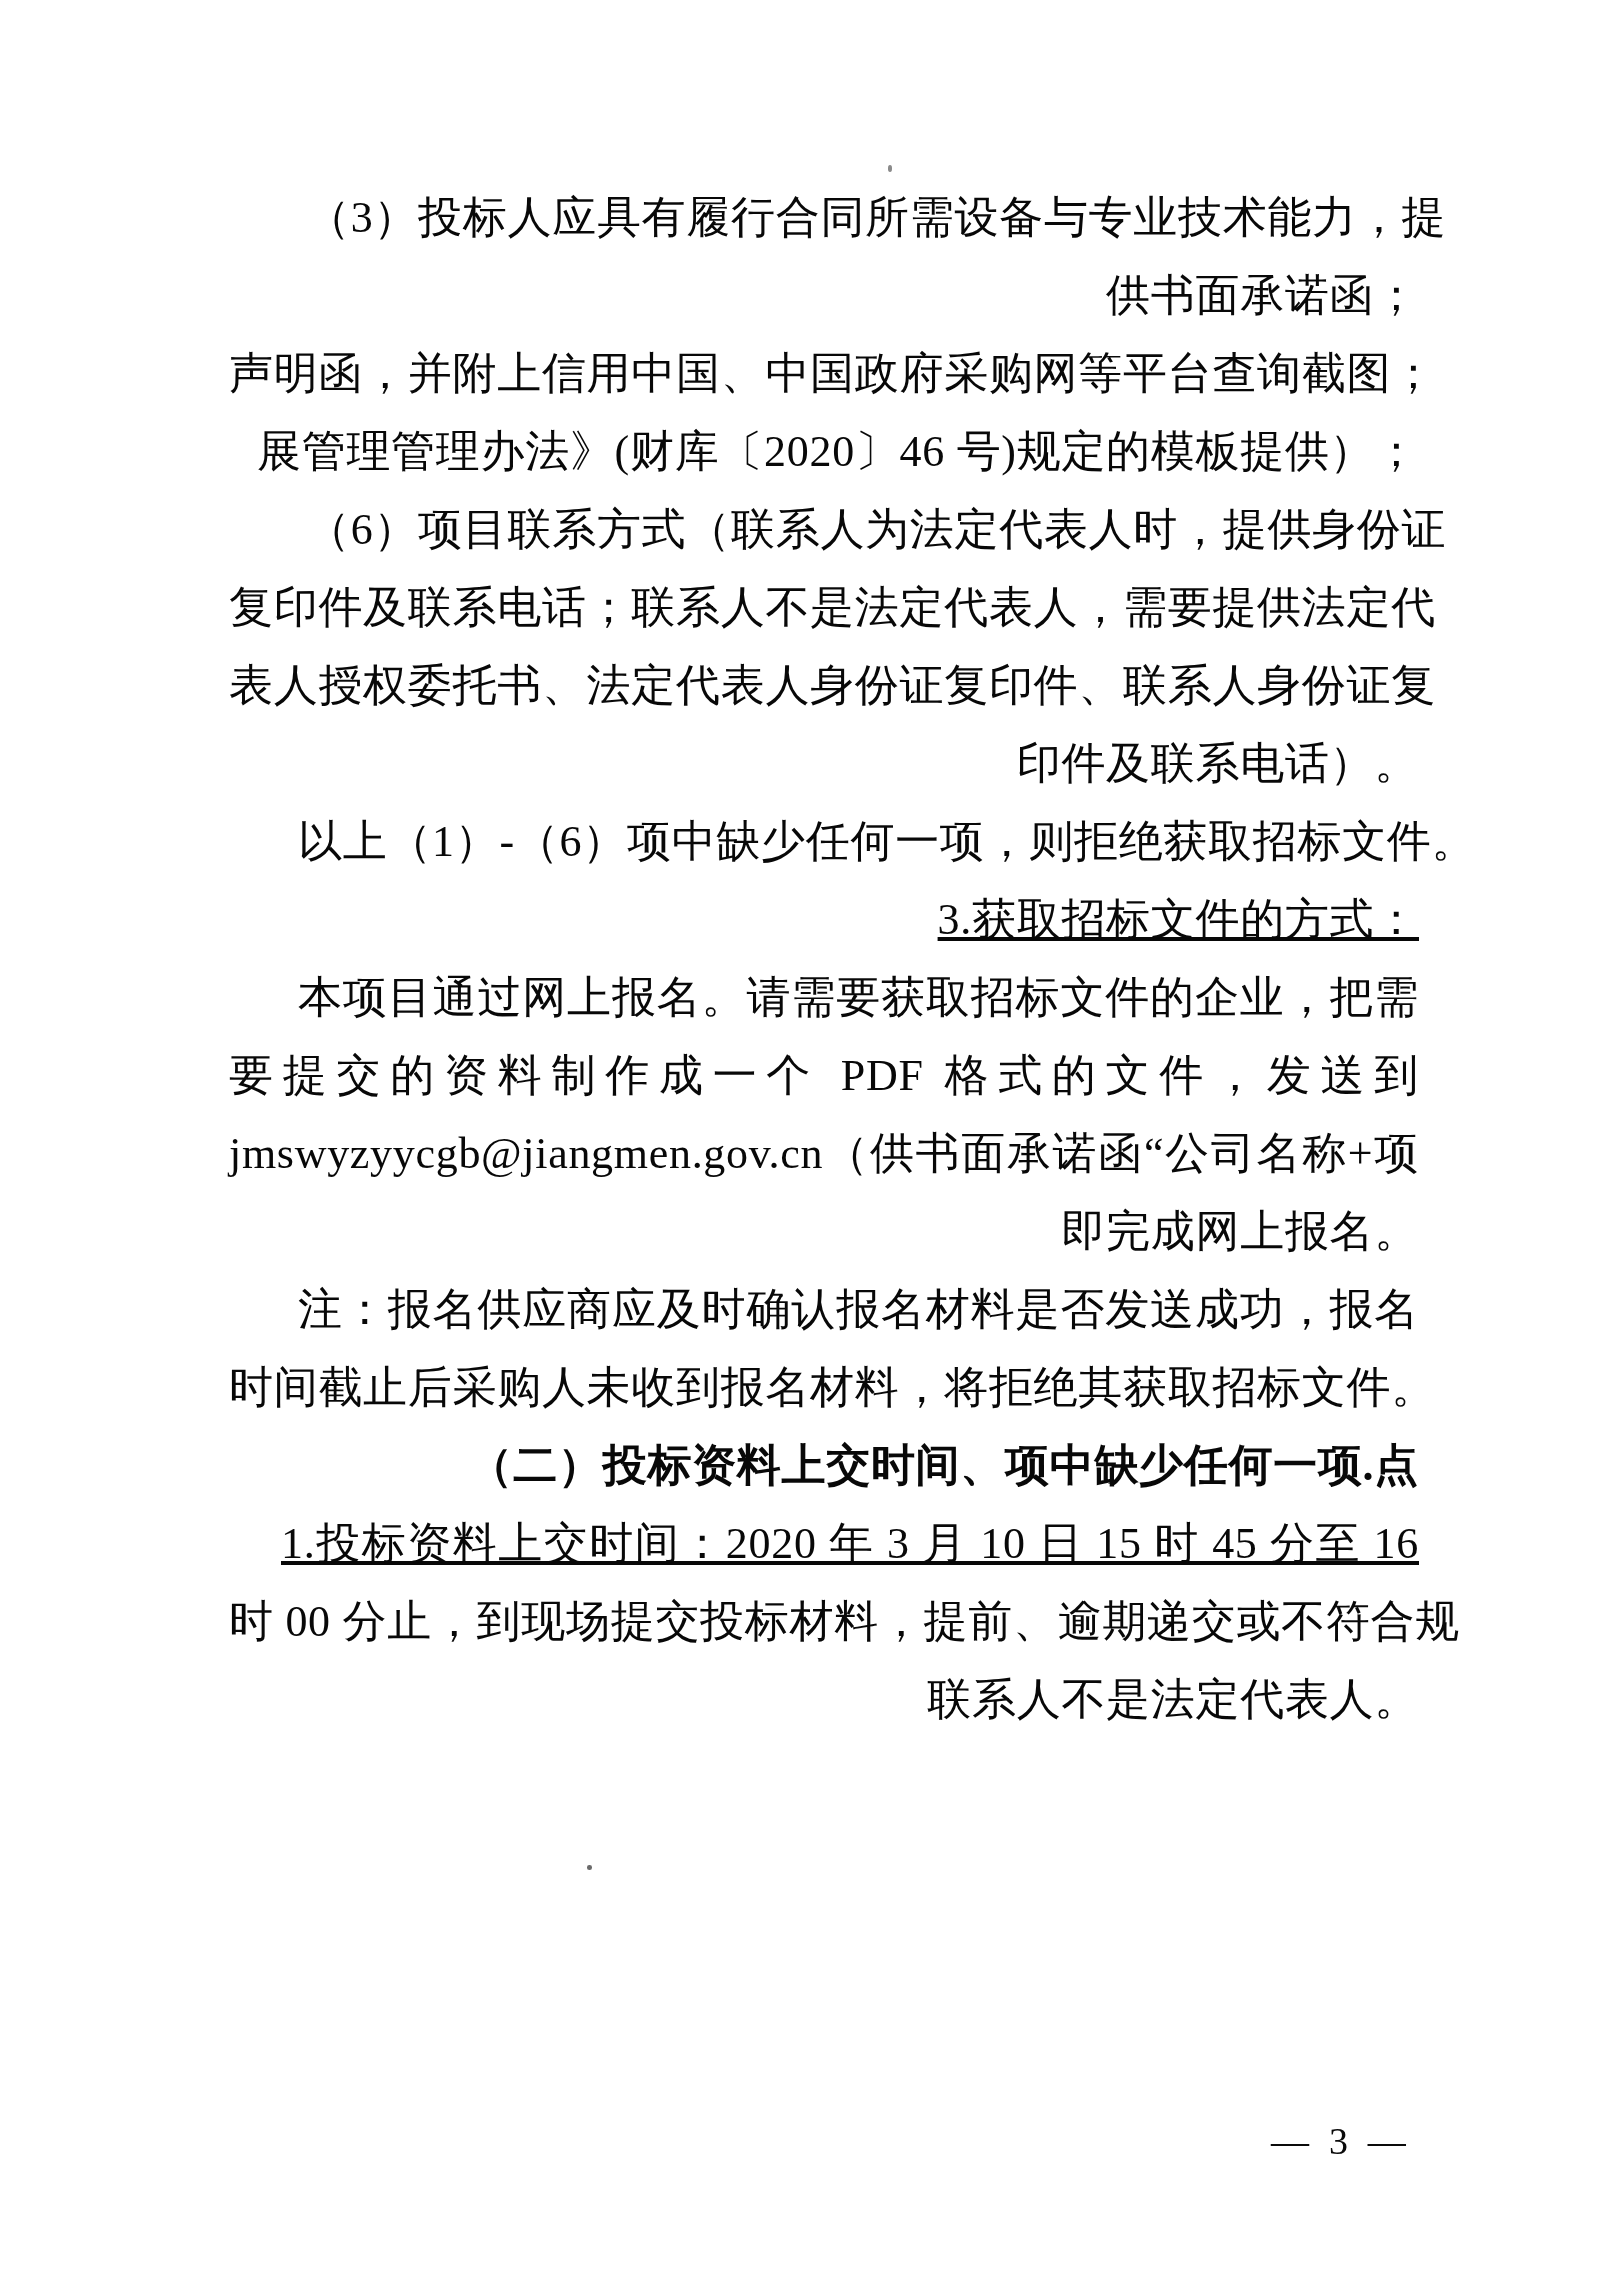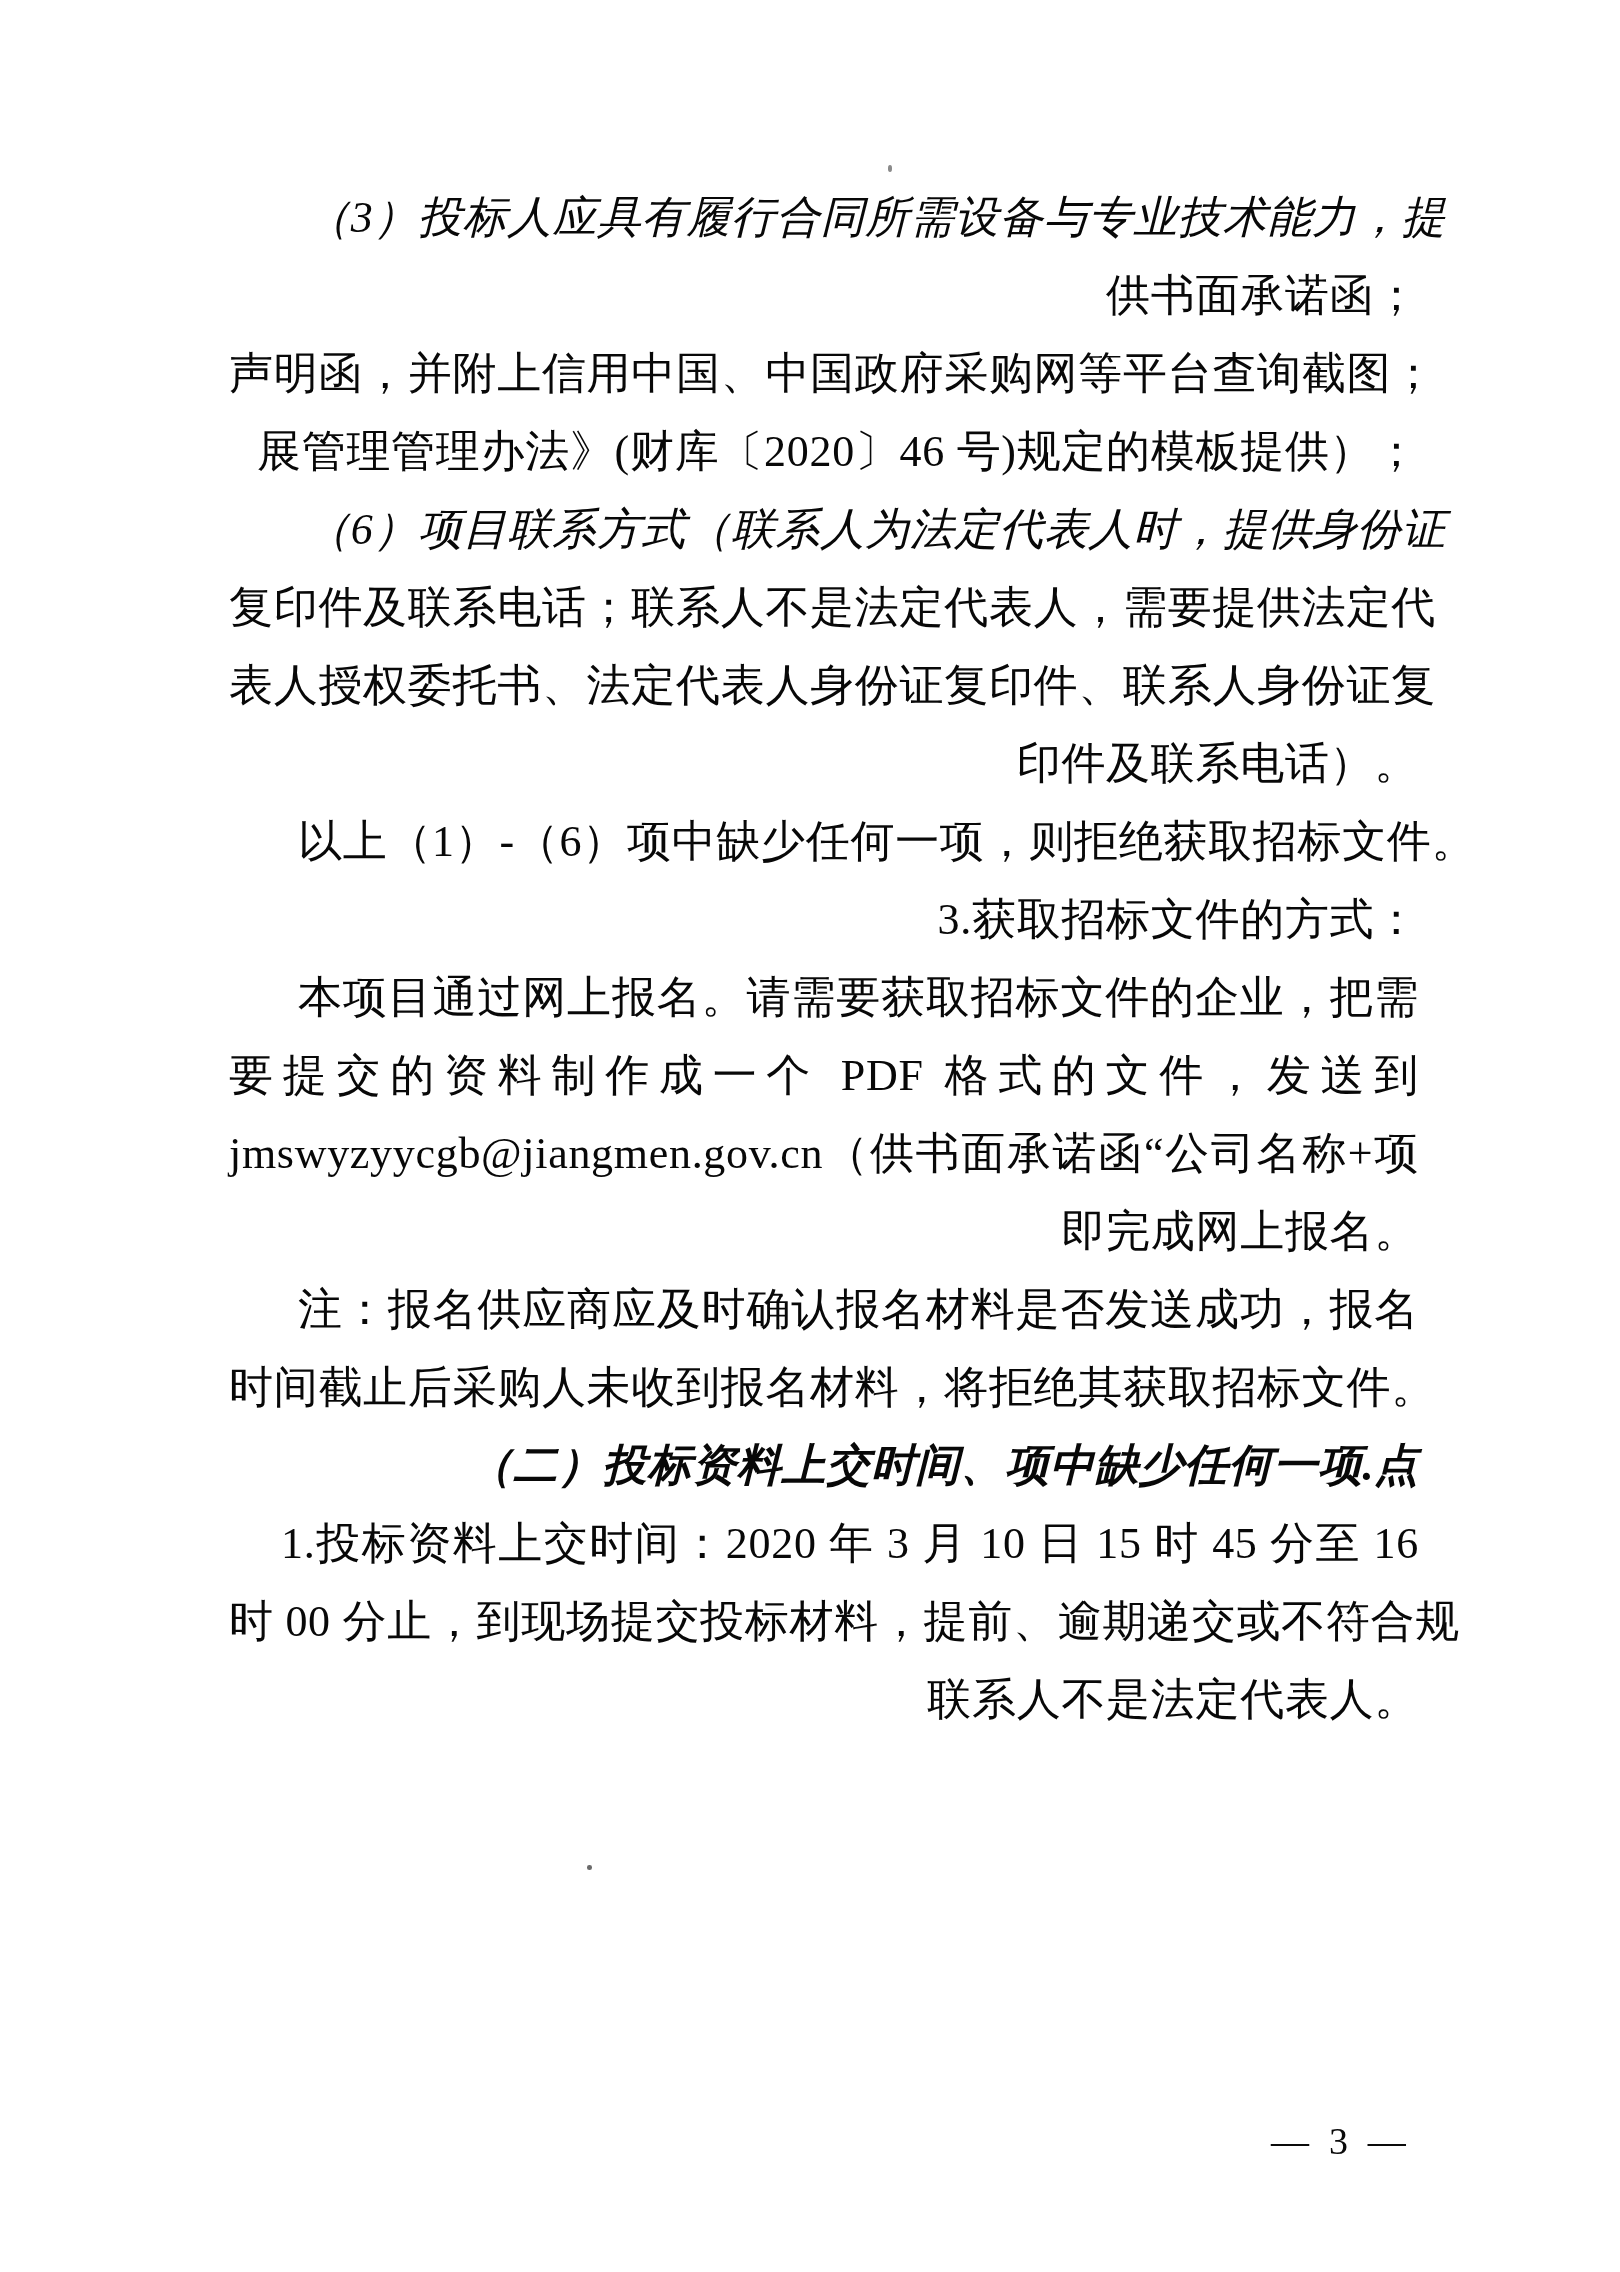--- a/index.html
+++ b/index.html
@@ -29,23 +29,23 @@
     text-align: right;
     letter-spacing: 0.7px;
   }
   .line.stretch {
     text-align: justify;
     text-align-last: justify;
   }
   .line.bold {
     font-weight: bold;
   }
-  .line.ind-paren { padding-left: 77px; font-style: italic; }
+  .line.ind-paren { padding-left: 77px; }
   .line.ind-cjk   { padding-left: 69px; }
-  .line.ind-num   { padding-left: 52px;  }
+  .line.ind-num   { padding-left: 52px; text-decoration: underline;  }
   .page-number {
     position: absolute;
     right: 209px;
     top: 2105px;
     font-size: 38px;
     line-height: 72px;
     letter-spacing: 5.2px;
     color: #0a0a0a;
   }
   .speck {

